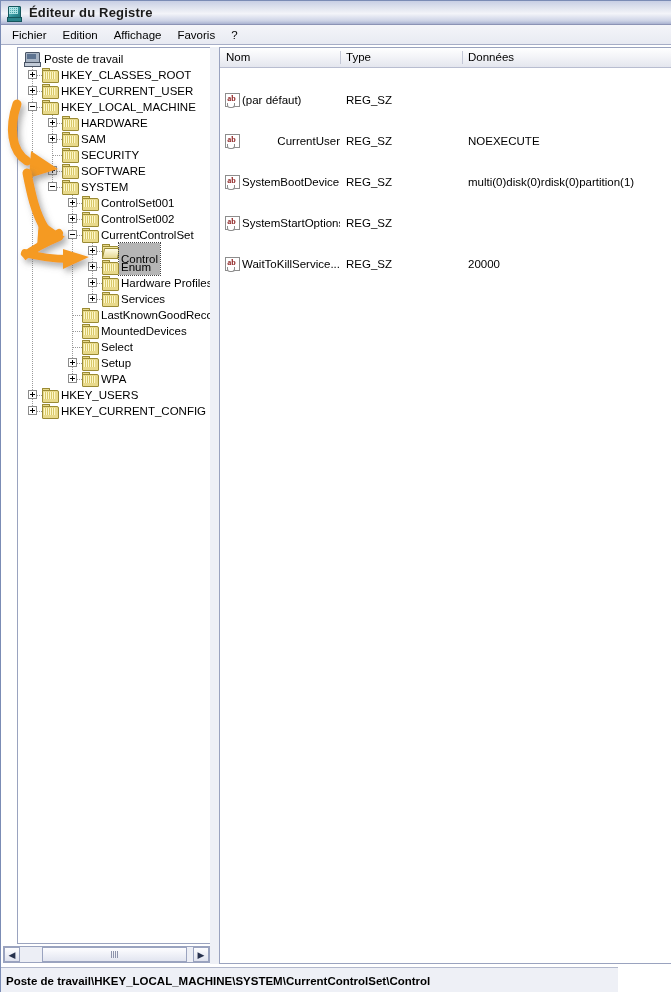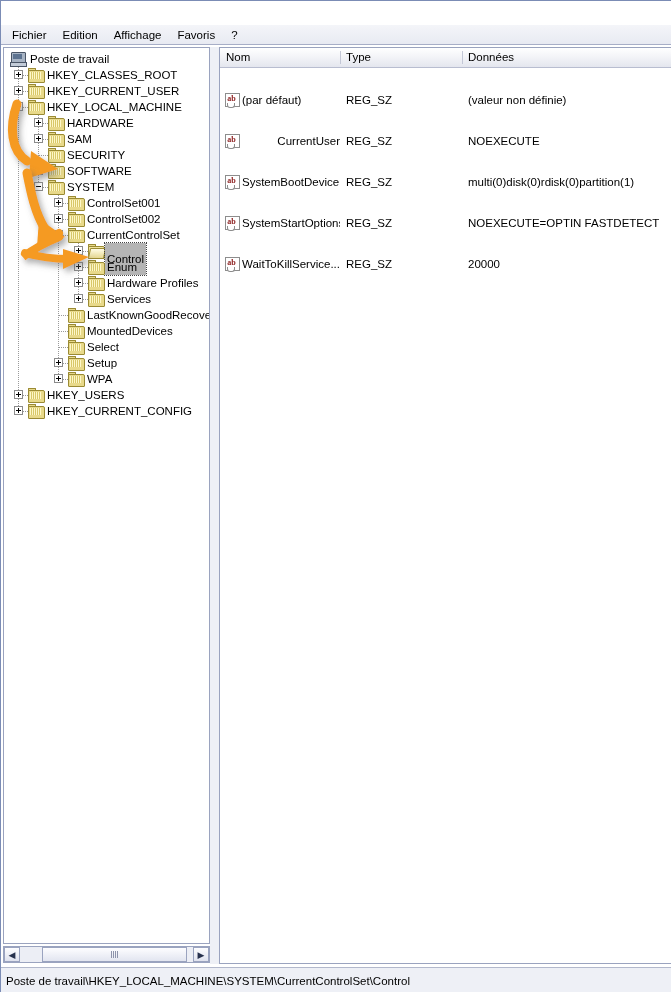--- a/index.html
+++ b/index.html
@@ -57,21 +57,21 @@
     box-sizing:border-box;
     display:flex;align-items:center;
   }
   .menu-item{
     padding:2px 8px;font-size:11.5px;color:#000;cursor:default;
     white-space:nowrap;
   }
   .menu-item:first-child{margin-left:3px;}
   
   .tree-pane{
-    position:absolute;left:2px;top:46px;width:207px;height:897px;
+    position:absolute;left:16px;top:46px;width:207px;height:897px;
     background:#fff;
     border:1px solid #9aa3bf;
     box-sizing:border-box;
     overflow:hidden;
   }
   .splitter{
     position:absolute;left:209px;top:46px;width:9px;height:917px;
     background:#eef0f6;
   }
   .list-pane{
@@ -220,40 +220,48 @@
     border:1px solid #9aa3bf;box-sizing:border-box;
     display:flex;align-items:center;justify-content:center;
     cursor:default;
   }
   .grip{
     width:7px;height:7px;
     background:repeating-linear-gradient(to right,#8d93ab 0 1px,transparent 1px 2px);
   }
   
   .statusbar{
-    position:absolute;left:0;top:966px;width:671px;height:26px;
+    position:absolute;left:0;top:966px;width:617px;height:26px;
     background:#eef0f6;
     border-top:1px solid #b2b8cc;
     box-sizing:border-box;
-    display:flex;align-items:center;
+    display:flex;align-items:center;font-weight:bold;
   }
   .status-text{
     font-size:11.5px;color:#000;margin-left:5px;white-space:nowrap;
   }
   
   .annot{
     position:absolute;left:0;top:0;width:671px;height:992px;
     pointer-events:none;
   }
 </style>
 </head>
 <body>
 
 <div class="window">
 
+  <div class="titlebar">
+    <div class="title-icon">
+      <div class="body"></div>
+      <div class="dots"></div>
+      <div class="base"></div>
+    </div>
+    <div class="title-text">Éditeur du Registre</div>
+  </div>
 
   <div class="menubar" id="menubar">
       <div class="menu-item">Fichier</div>
       <div class="menu-item">Edition</div>
       <div class="menu-item">Affichage</div>
       <div class="menu-item">Favoris</div>
       <div class="menu-item">?</div>
     </div>
 
   <div class="tree-pane">
@@ -501,21 +509,20 @@
       </div>
     <div id="lrows">
         <div class="lrow">
           <div class="ab-icon">
             <div class="pg"></div>
             <div class="fold"></div>
             <div class="txt">ab</div>
           </div>
           <div class="lcell" style="left: 22px; width: 98px;">(par défaut)</div>
           <div class="lcell" style="left: 126px; width: 116px;">REG_SZ</div>
-          <div class="lcell" style="left: 248px; width: 202px;">(valeur non définie)</div>
         </div>
         <div class="lrow">
           <div class="ab-icon">
             <div class="pg"></div>
             <div class="fold"></div>
             <div class="txt">ab</div>
           </div>
           <div class="lcell" style="left: 22px; width: 98px; text-align: right;">CurrentUser</div>
           <div class="lcell" style="left: 126px; width: 116px;">REG_SZ</div>
           <div class="lcell" style="left: 248px; width: 202px;">NOEXECUTE</div>
@@ -531,21 +538,20 @@
           <div class="lcell" style="left: 248px; width: 202px;">multi(0)disk(0)rdisk(0)partition(1)</div>
         </div>
         <div class="lrow">
           <div class="ab-icon">
             <div class="pg"></div>
             <div class="fold"></div>
             <div class="txt">ab</div>
           </div>
           <div class="lcell" style="left: 22px; width: 98px;">SystemStartOptions</div>
           <div class="lcell" style="left: 126px; width: 116px;">REG_SZ</div>
-          <div class="lcell" style="left: 248px; width: 202px;">NOEXECUTE=OPTIN  FASTDETECT</div>
         </div>
         <div class="lrow">
           <div class="ab-icon">
             <div class="pg"></div>
             <div class="fold"></div>
             <div class="txt">ab</div>
           </div>
           <div class="lcell" style="left: 22px; width: 98px;">WaitToKillService...</div>
           <div class="lcell" style="left: 126px; width: 116px;">REG_SZ</div>
           <div class="lcell" style="left: 248px; width: 202px;">20000</div>

